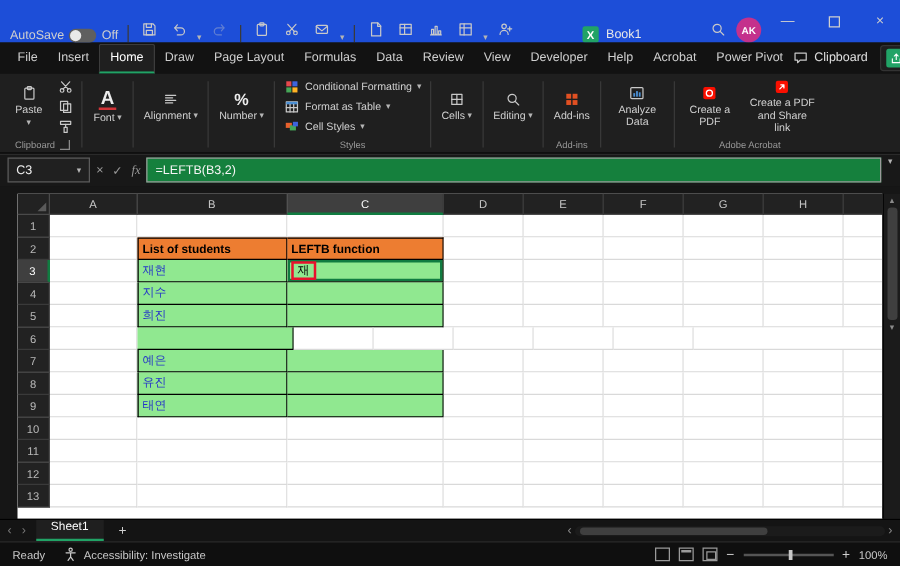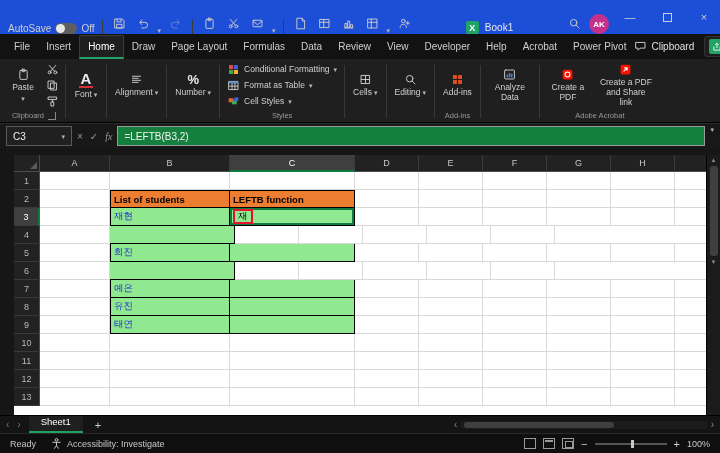--- a/index.html
+++ b/index.html
@@ -518,20 +518,21 @@
           <div class="cell" style="width: 64px;"></div>
           <div class="cell" style="width: 64px;"></div>
           <div class="cell" style="width: 64px;"></div>
           <div class="cell" style="width: 64px;"></div>
           <div class="cell" style="width: 64px;"></div>
           <div class="cell fill"></div>
         </div>
         <div class="row">
           <div class="rowhdr">4</div>
           <div class="cell" style="width: 70px;"></div>
+          <div class="cell bordered bleft" style="width: 120px; background: rgb(144, 232, 144); color: rgb(36, 51, 201);">지수</div>
           <div class="cell bordered" style="width: 125px; background: rgb(144, 232, 144);"></div>
           <div class="cell" style="width: 64px;"></div>
           <div class="cell" style="width: 64px;"></div>
           <div class="cell" style="width: 64px;"></div>
           <div class="cell" style="width: 64px;"></div>
           <div class="cell" style="width: 64px;"></div>
           <div class="cell fill"></div>
         </div>
         <div class="row">
           <div class="rowhdr">5</div>

